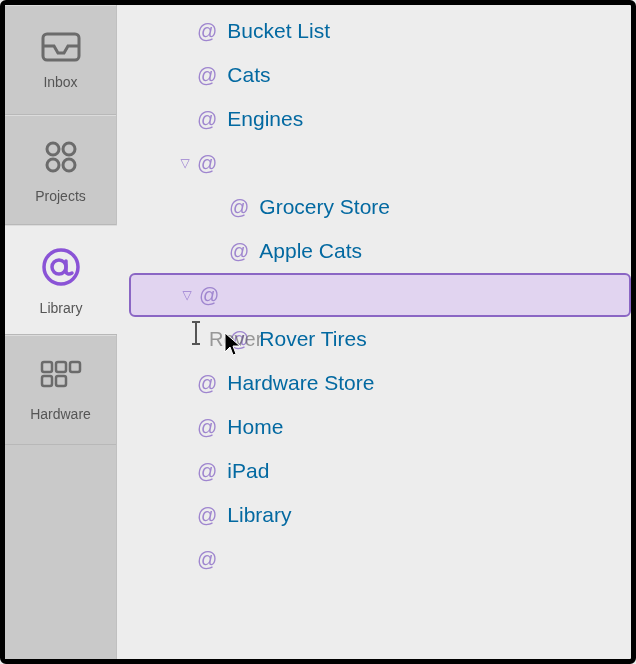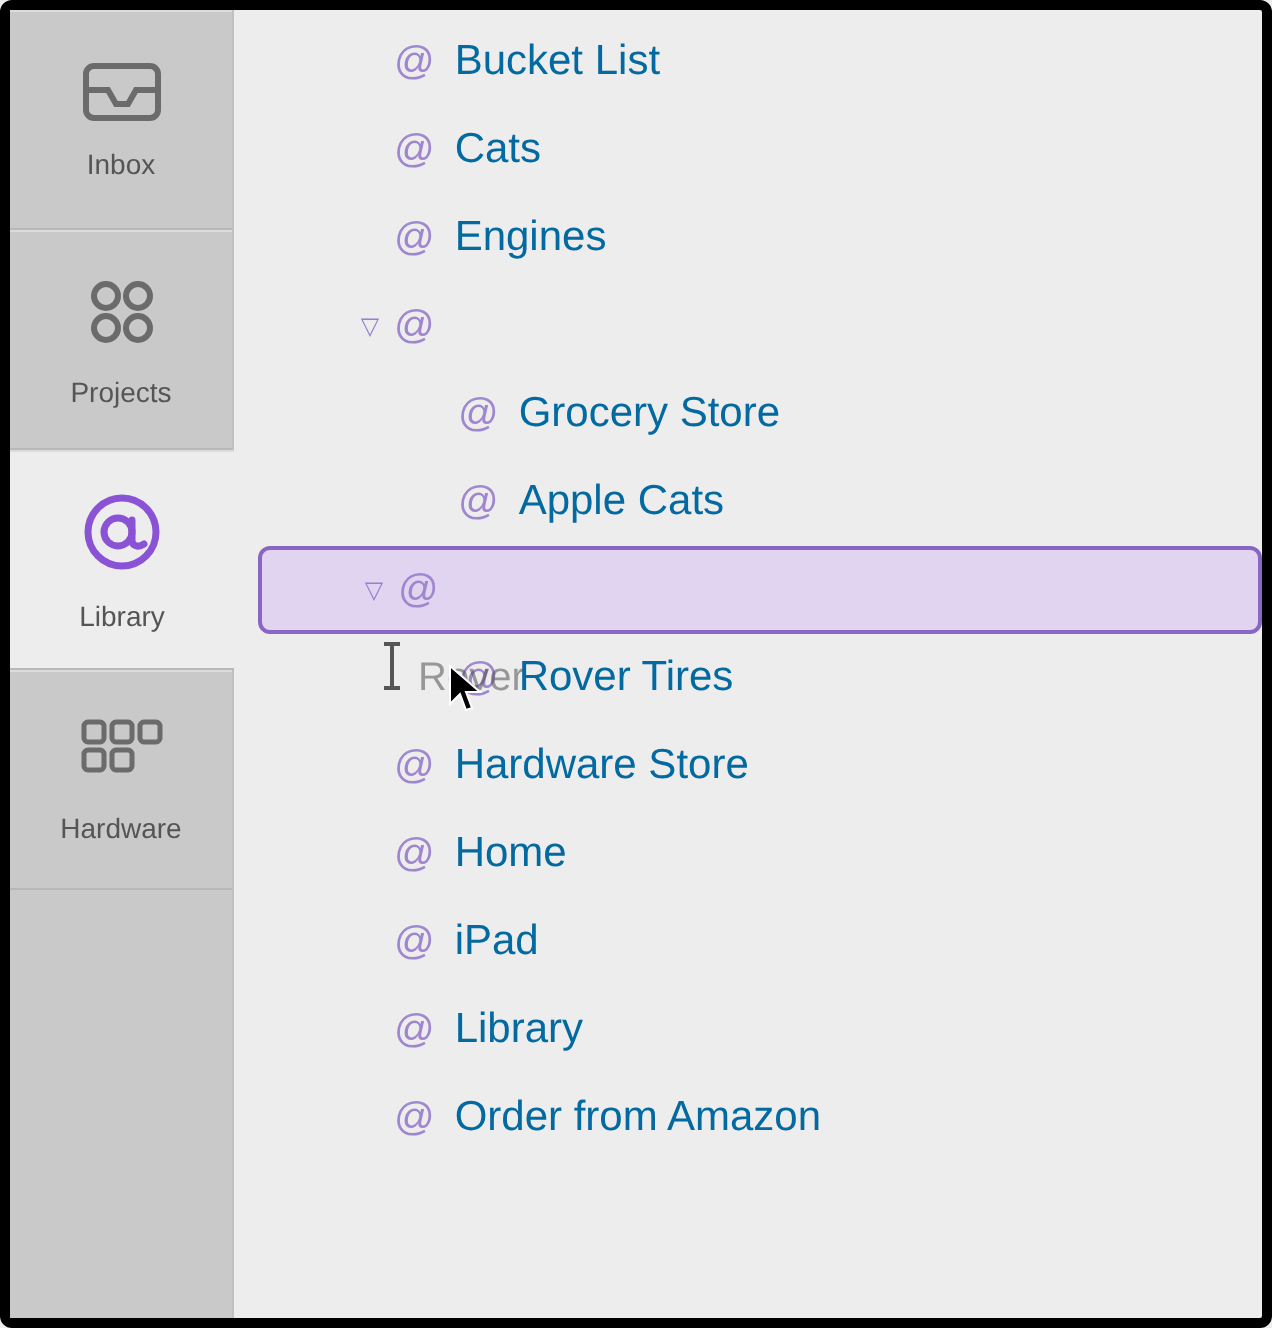--- a/index.html
+++ b/index.html
@@ -242,21 +242,20 @@
         <span class="row-label">iPad</span>
       </div>
       <div class="row depth0">
         <span class="disclosure"></span>
         <span class="at-icon">@</span>
         <span class="row-label">Library</span>
       </div>
       <div class="row depth0">
         <span class="disclosure"></span>
         <span class="at-icon">@</span>
-        <span class="row-label">Order from Amazon</span>
       </div>
       <div class="insert-mark" style="left: 78px; top: 316px;"></div>
       <div class="drag-ghost" style="left: 92px; top: 323px;">Rover</div>
       <div class="cursor" style="left: 107px; top: 327px;"><svg width="20" height="26" viewBox="0 0 20 26">
           <path d="M1 1 L1 20 L6 15 L9 23 L12 22 L9 14 L16 14 Z" fill="#000" stroke="#fff" stroke-width="1"></path>
         </svg></div>
     </div>
 
 </div>
 

